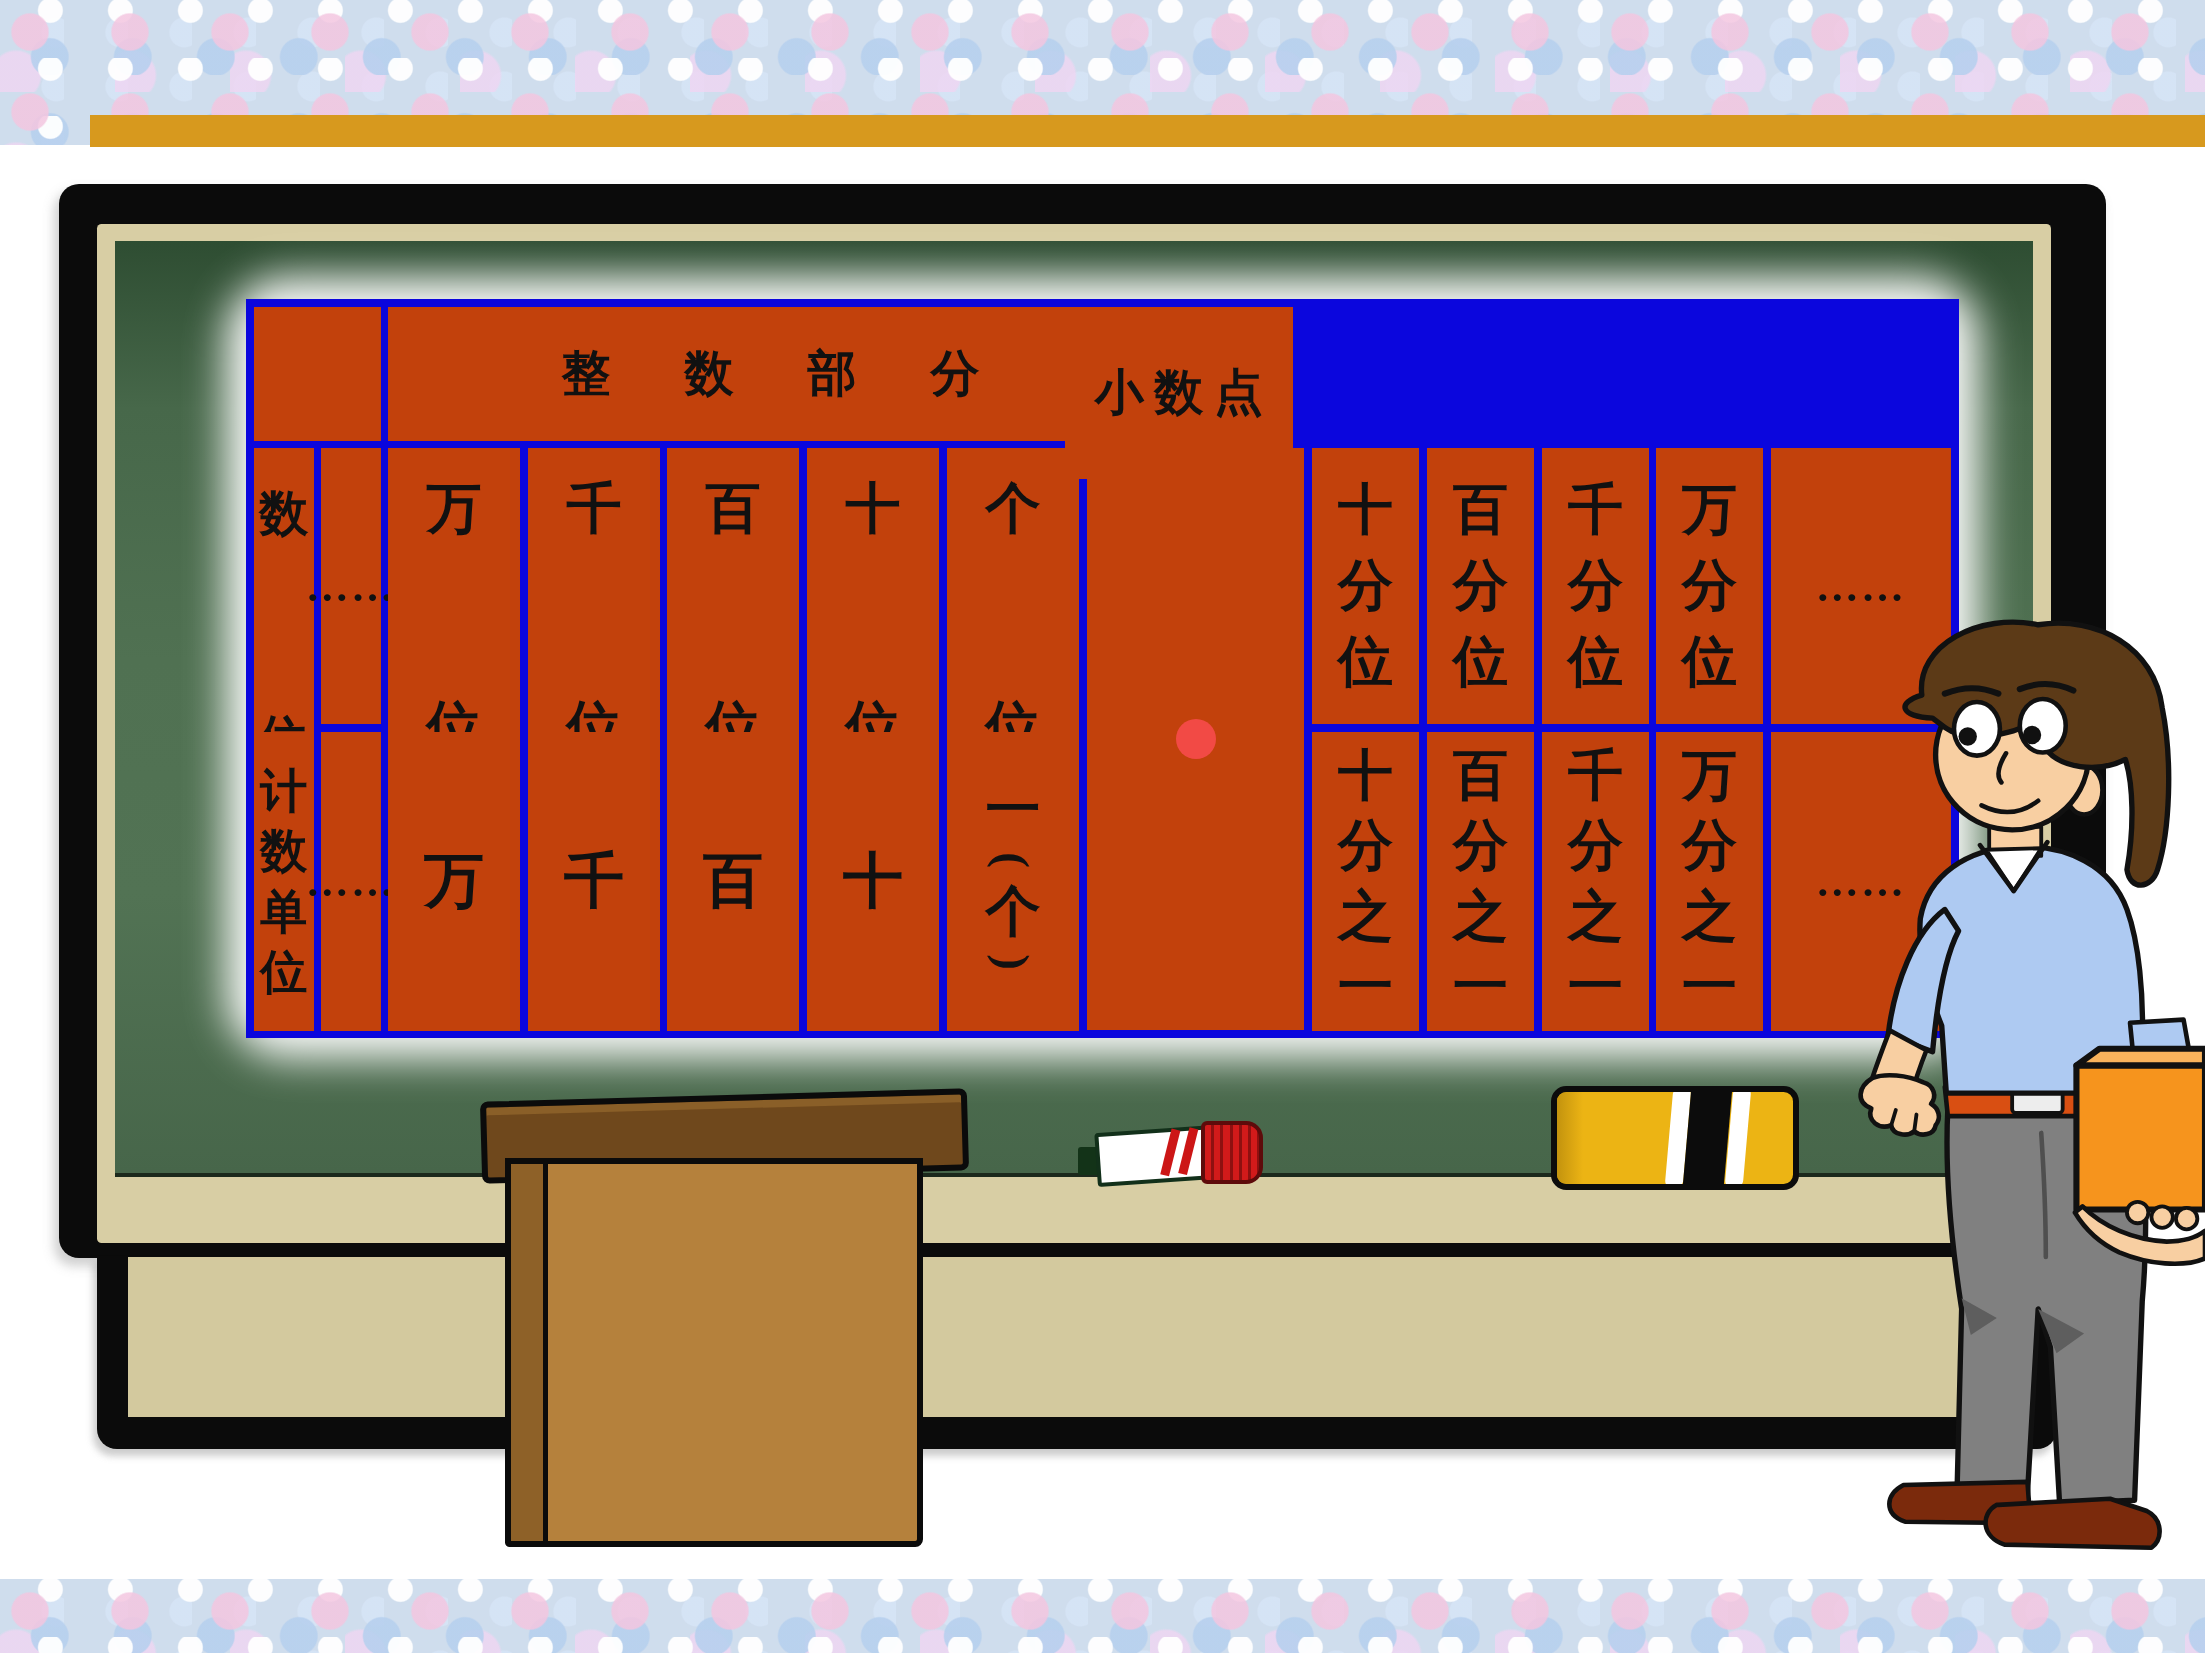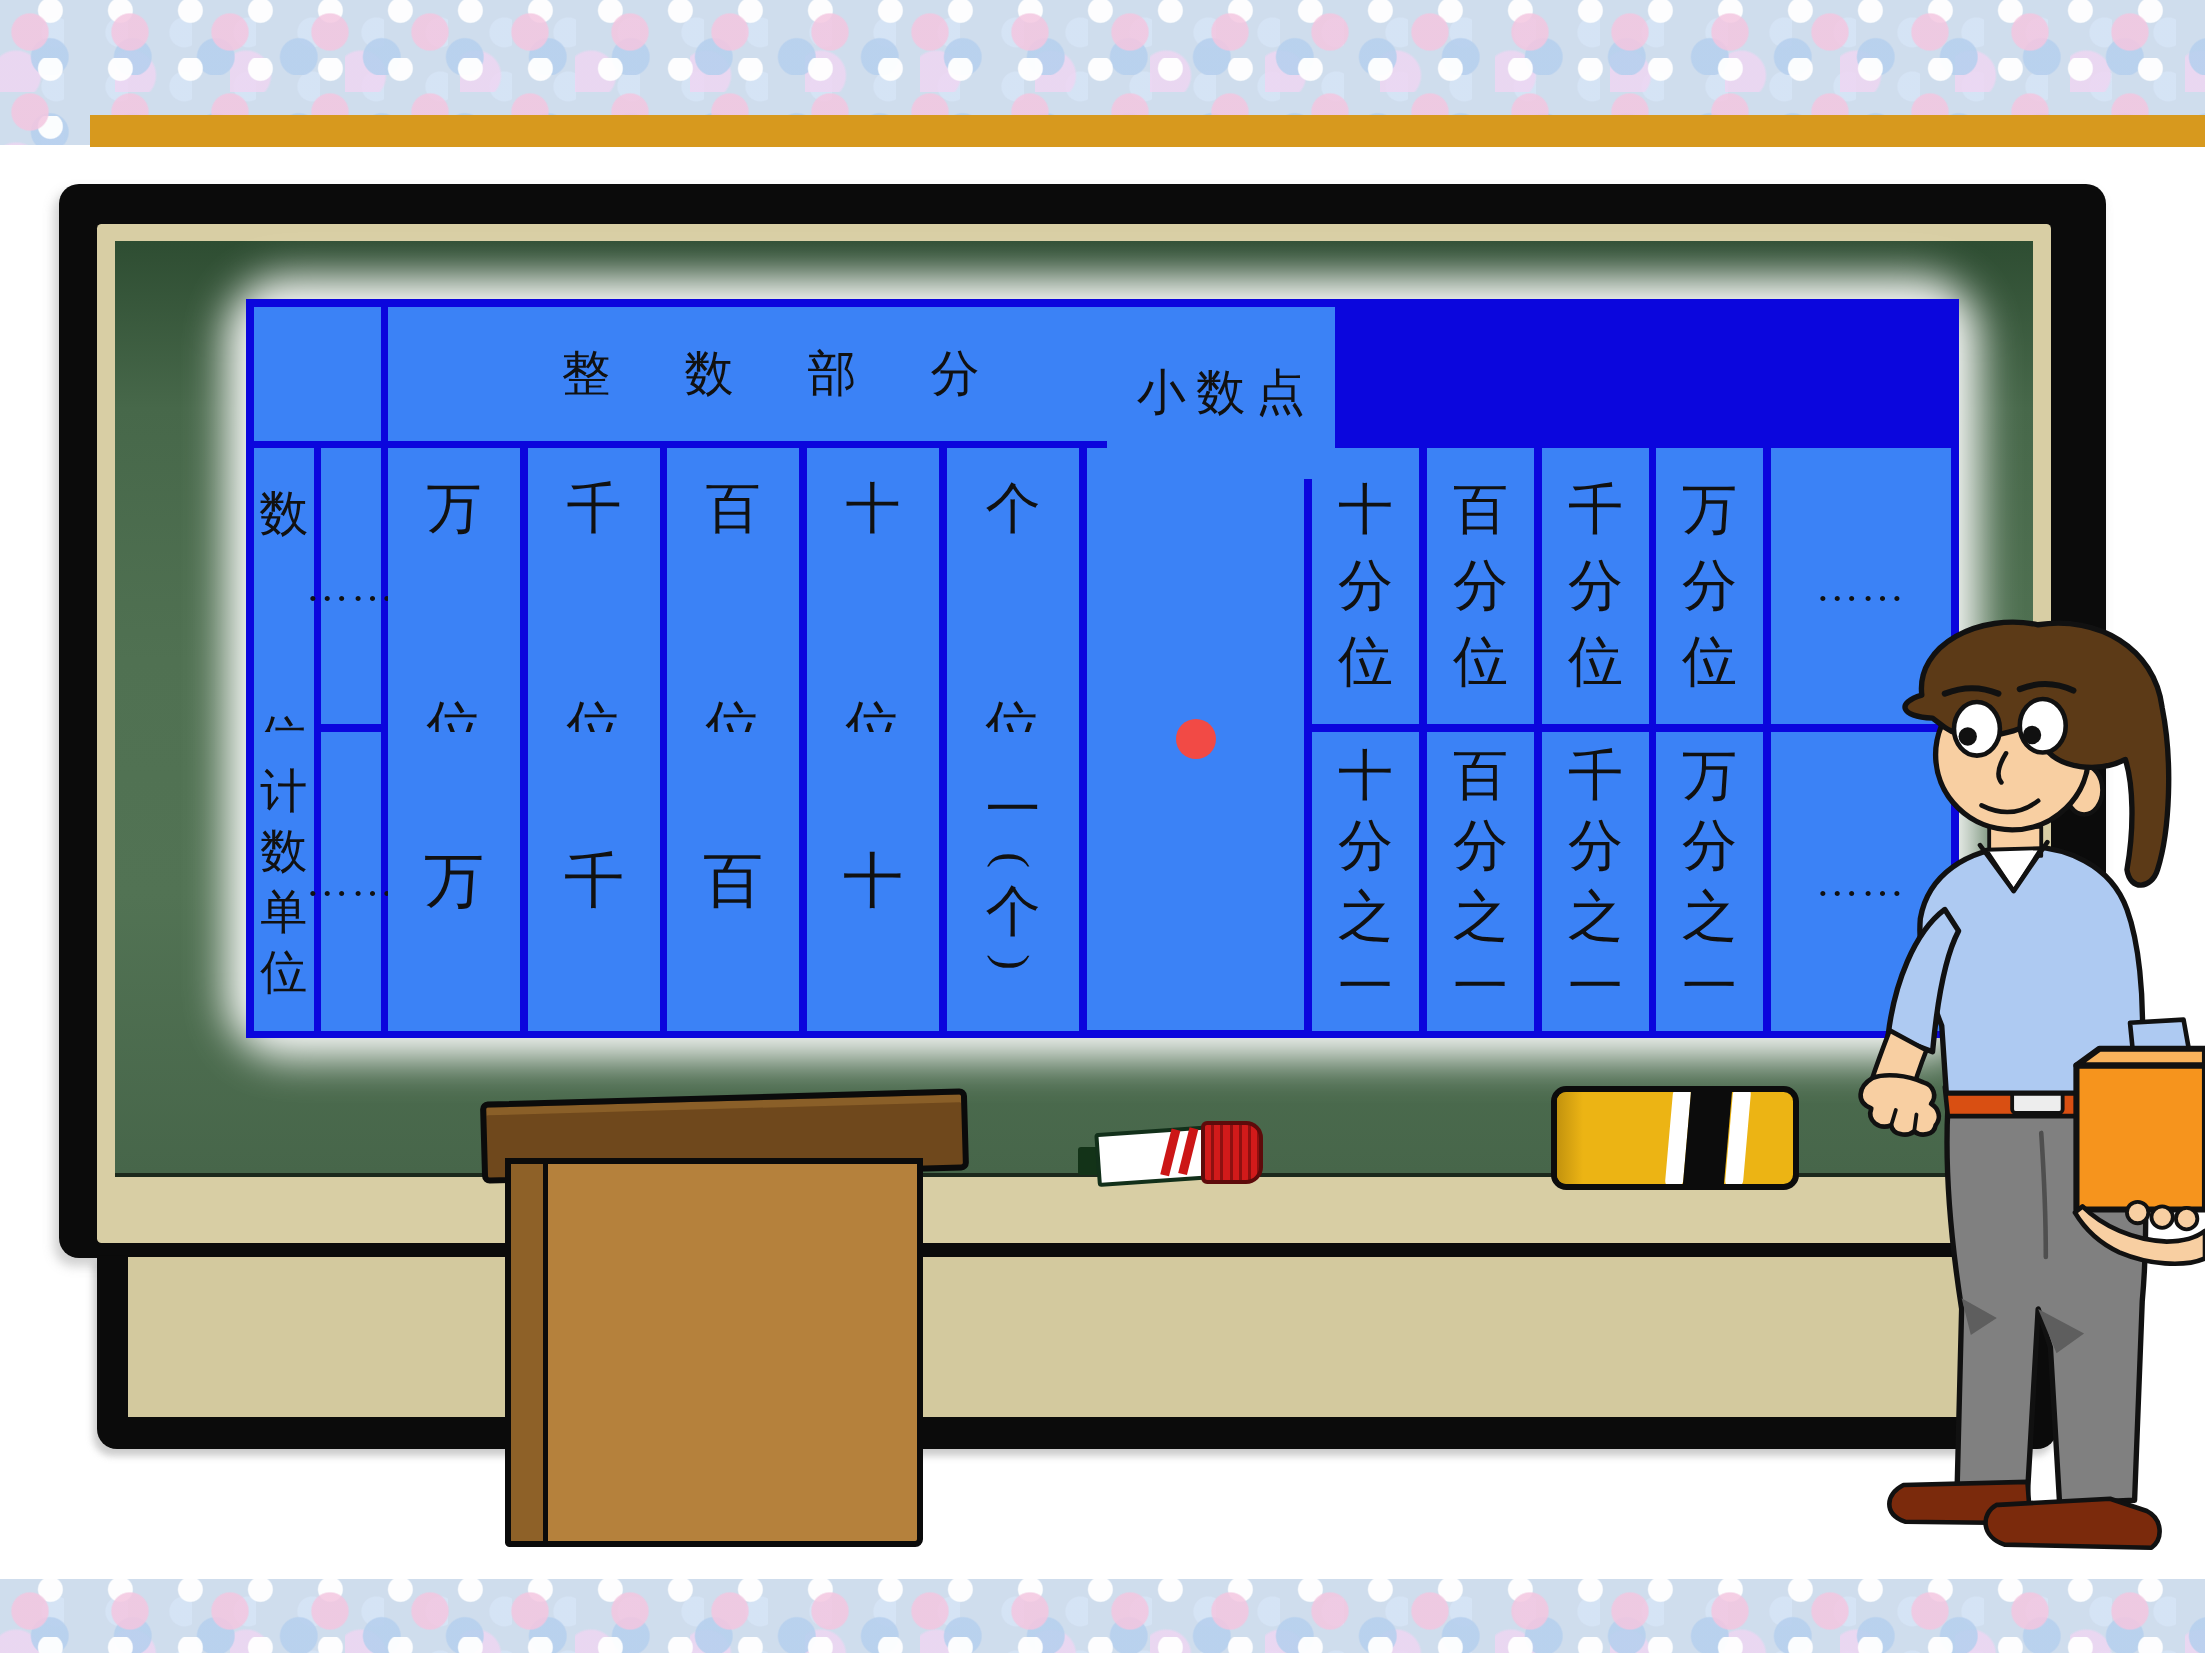--- a/index.html
+++ b/index.html
@@ -93,23 +93,23 @@
   .eraser-white1{left:112px;}
   .eraser-white2{left:172px;}
   .eraser-black{position:absolute;left:130px;top:-4.6px;width:41px;height:101px;background:#0c0c0c;transform:skewX(-5deg);}
 
   
   .pv-table{
     position:absolute;left:246px;top:299px;width:1713px;height:739px;
     background:#0b06dd;z-index:3;
   }
   .cell{
-    position:absolute;background:#3b82f6;color:#111;
+    position:absolute;background:#c2410c;color:#111;
     display:flex;align-items:center;justify-content:center;
-    font-weight:400;line-height:1.05;
+    font-weight:700;line-height:1.05;
   }
   .h{font-size:49px;}
   .sp{letter-spacing:74px;padding-left:74px;}
   .sp3{letter-spacing:10.7px;padding-left:10.7px;}
   .v{flex-direction:column;font-size:55px;}
   .v2{justify-content:space-between;padding:32px 0 38px 0;}
   .lab{font-size:49px;padding:40px 0 44px 0;}
   .lab2{font-size:47px;line-height:1.32;}
   .t3{justify-content:center;line-height:1.38;}
   .t4{justify-content:center;line-height:1.28;}
@@ -160,21 +160,21 @@
 <div class="podium">
   <div class="podium-slab"></div>
   <div class="podium-body">
     <div class="podium-side"></div>
   </div>
 </div>
 
 <div class="pv-table" id="pv-table">
     <div class="cell h" style="left: 7.7px; top: 7.7px; width: 127px; height: 134px;"></div>
     <div class="cell h sp" style="left: 142px; top: 7.7px; width: 691px; height: 134px;">整数部分</div>
-    <div class="cell h sp3" style="left: 861px; top: 7.7px; width: 217px; height: 172px; text-align: center;">小数点</div>
+    <div class="cell h sp3" style="left: 819px; top: 7.7px; width: 217px; height: 172px; text-align: center;">小数点</div>
     <div class="cell v v2 lab" style="left: 7.7px; top: 149px; width: 60px; height: 276px;">
       <span>数</span>
       <span>位</span>
     </div>
     <div class="cell dots" style="left: 75px; top: 149px; width: 60px; height: 276px;">……</div>
     <div class="cell v v2" style="left: 142px; top: 149px; width: 132px; height: 276px;">
       <span>万</span>
       <span>位</span>
     </div>
     <div class="cell v v2" style="left: 282px; top: 149px; width: 132px; height: 276px;">

